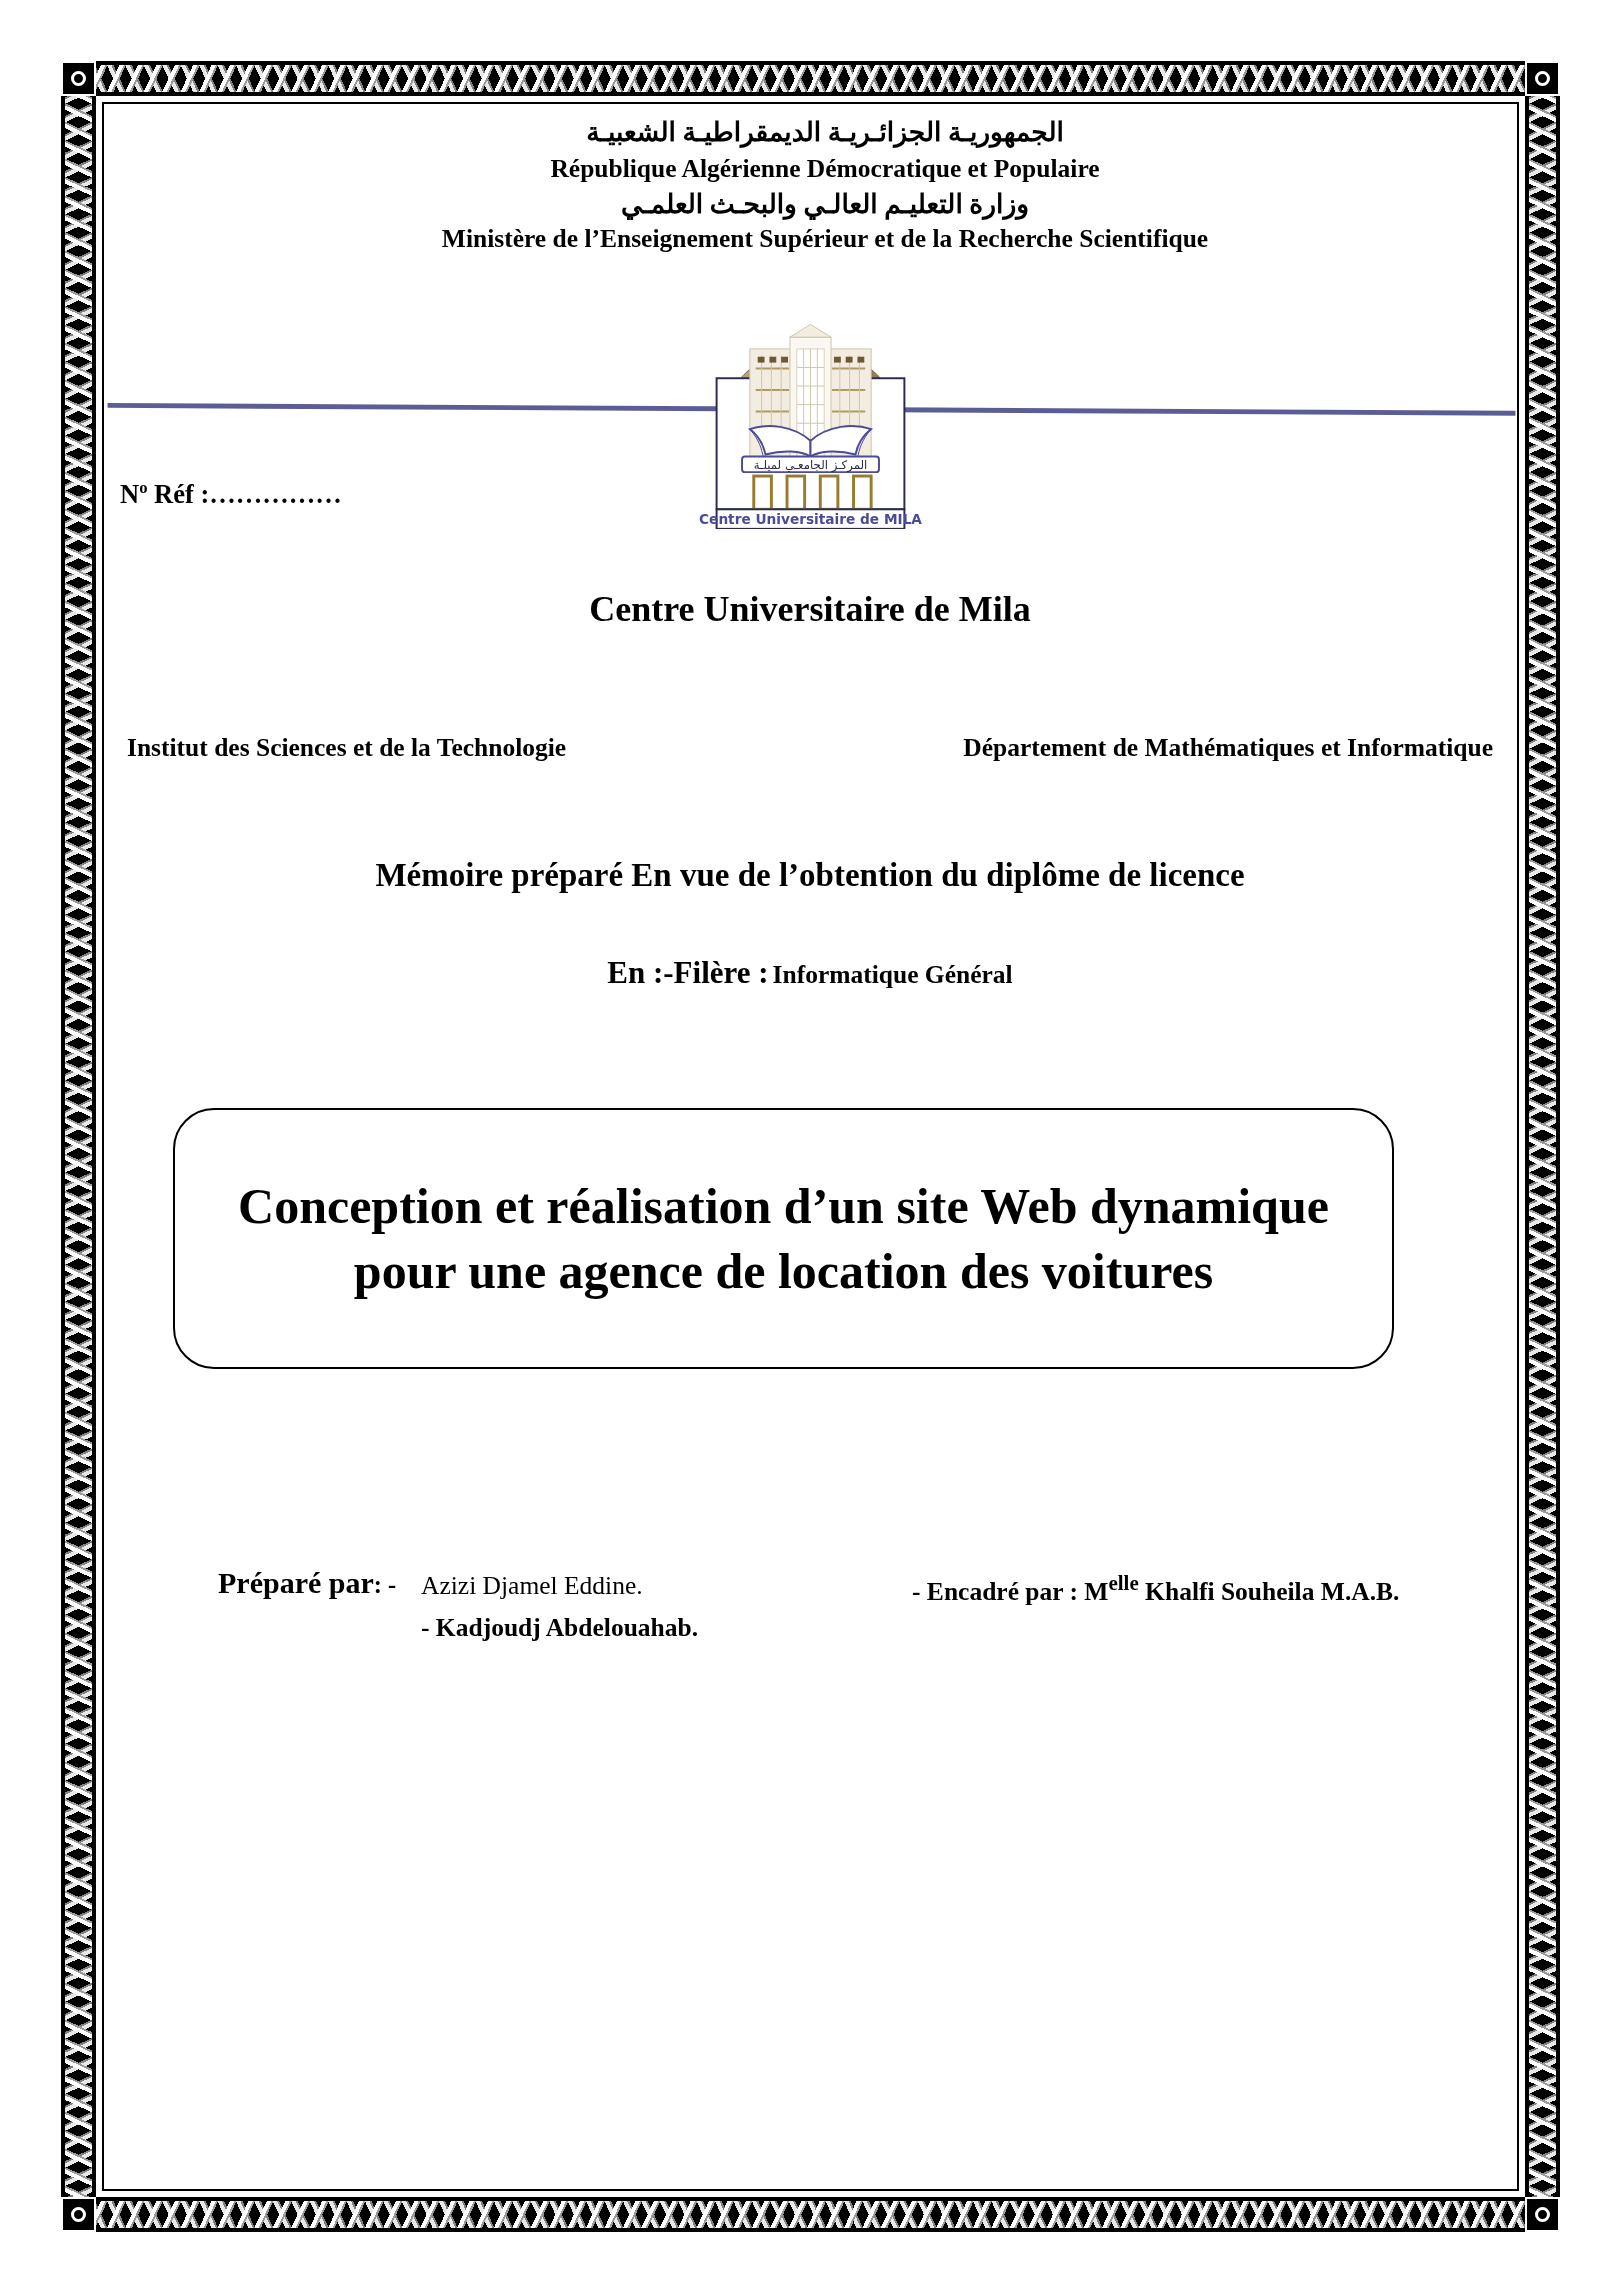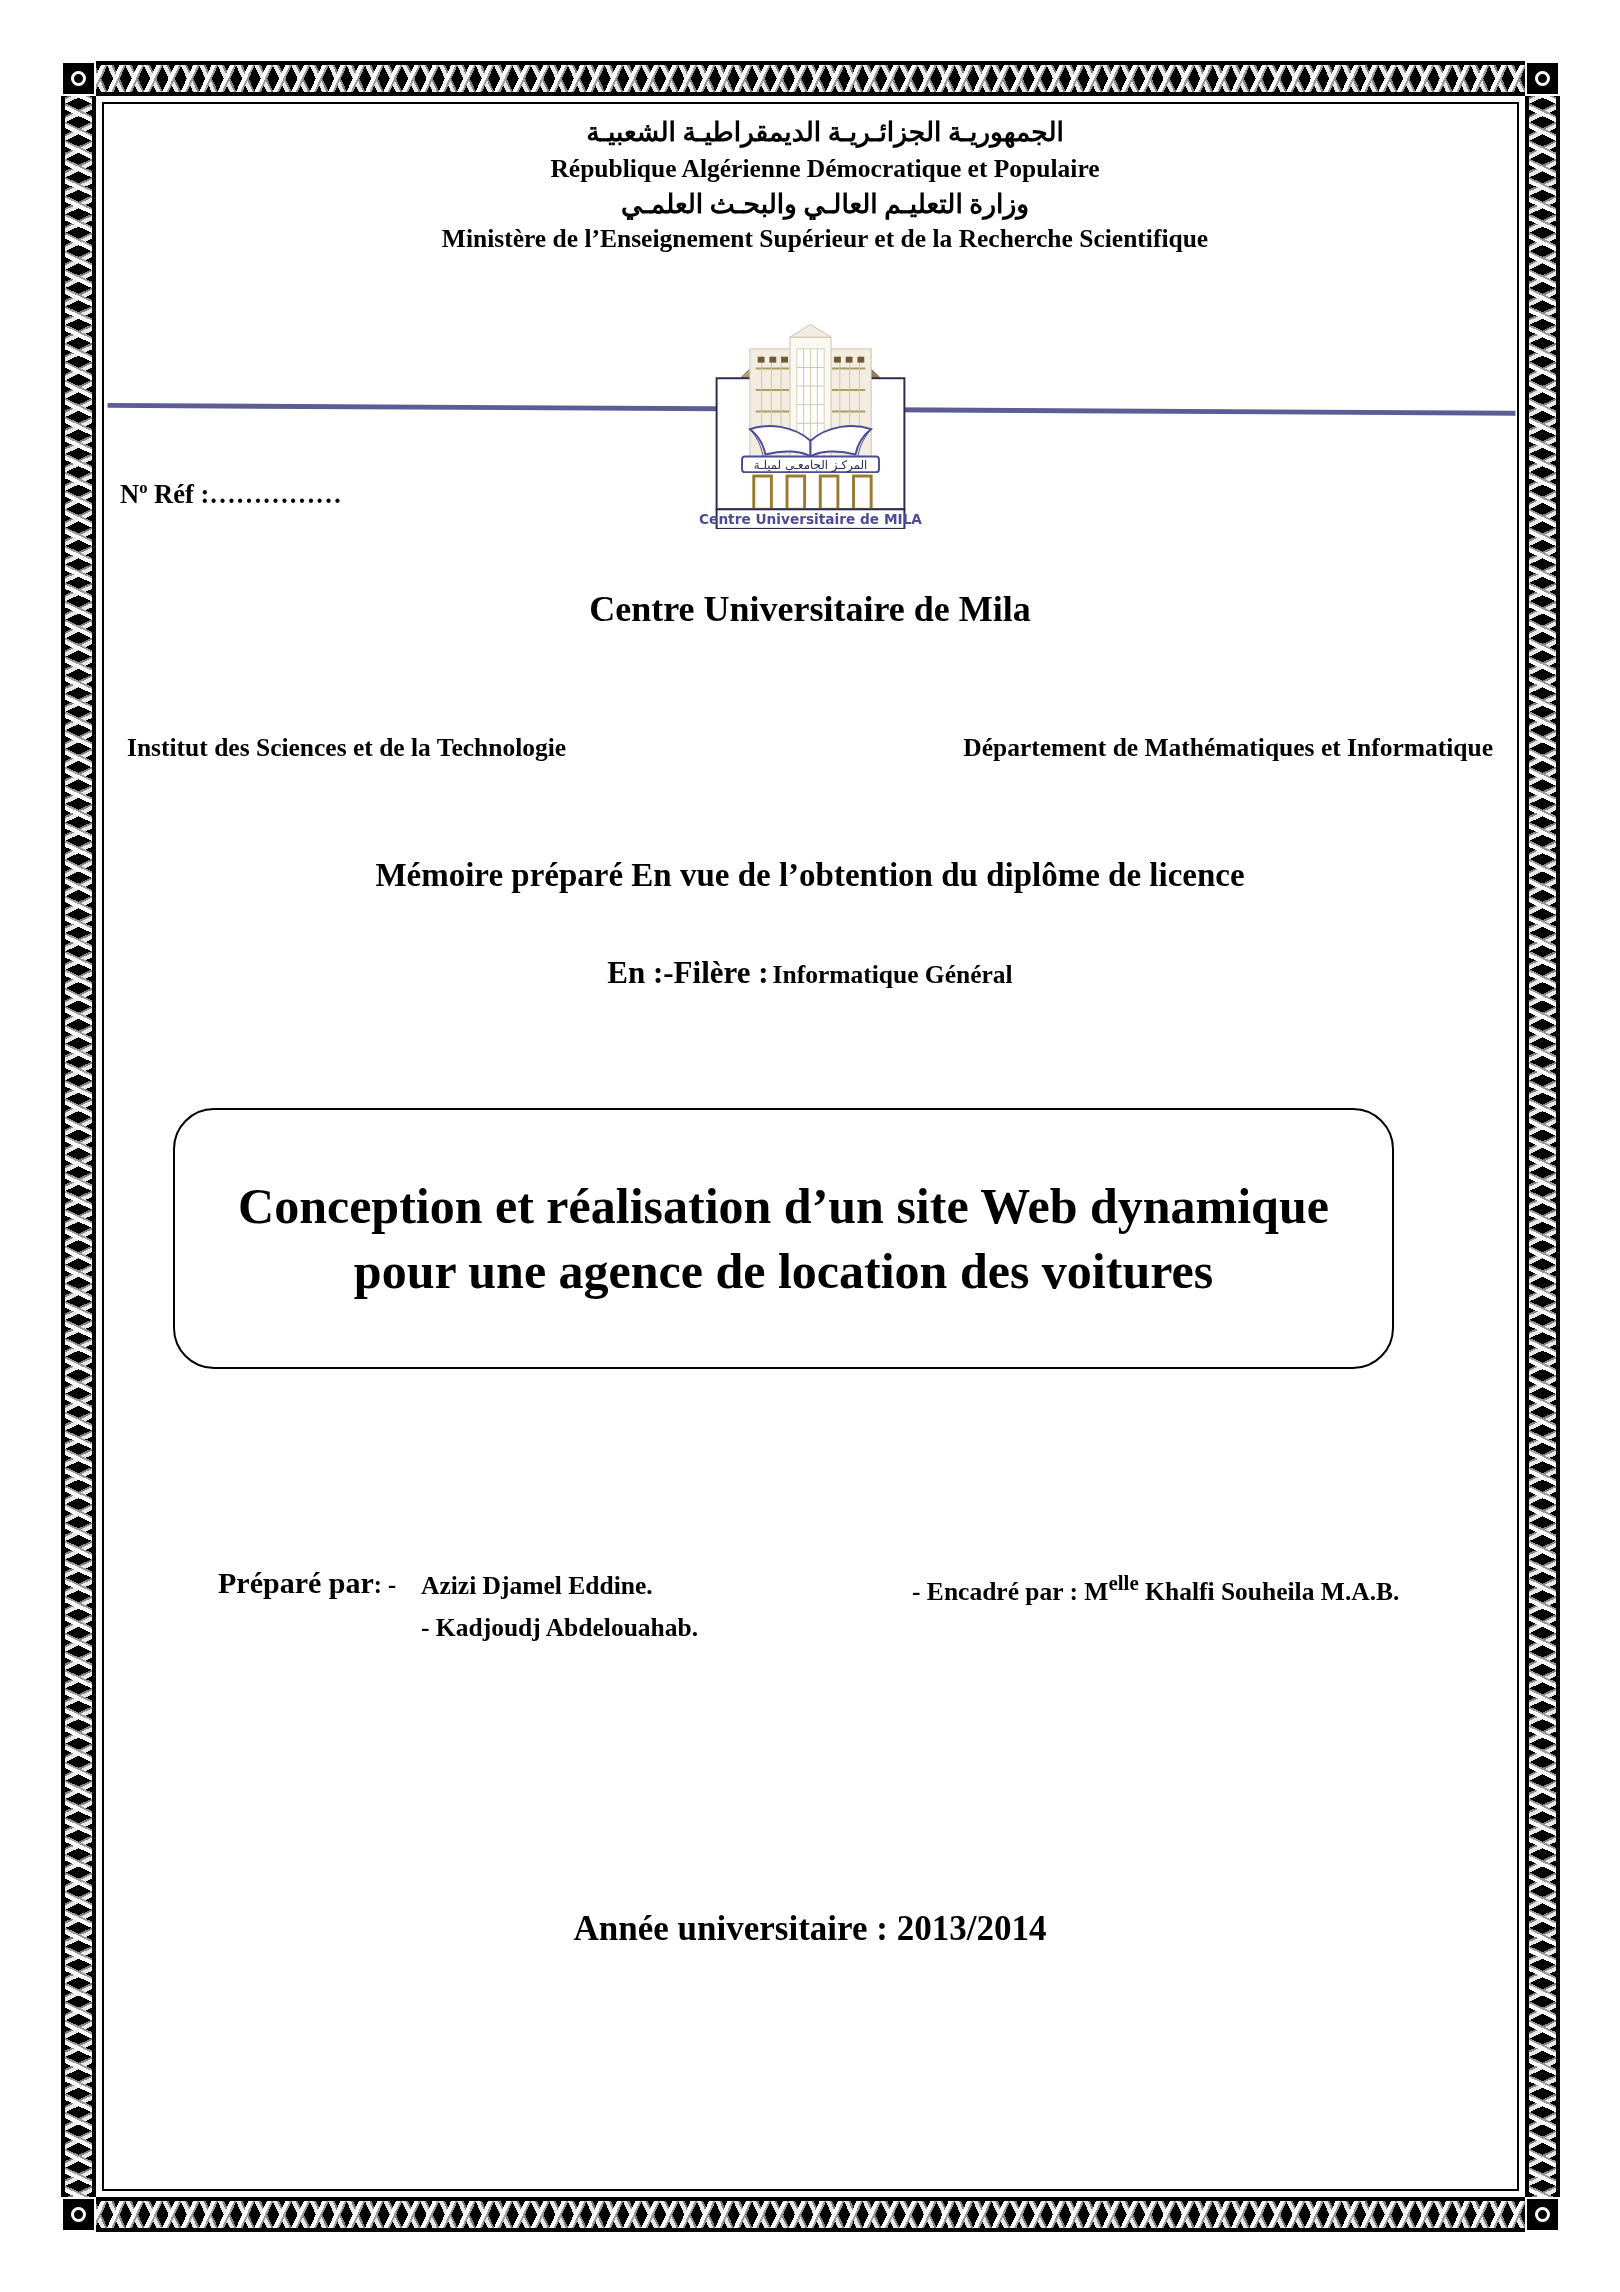--- a/index.html
+++ b/index.html
@@ -254,21 +254,21 @@
     top: 0;
     font-size: 30px;
     font-weight: bold;
   }
   .prep-label .sub { font-size: 24.5px; }
   .prep-a {
     position: absolute;
     left: 421px;
     top: 4.9px;
     font-size: 25.5px;
-    font-weight: bold;
+    font-weight: normal;
   }
   .prep-b {
     position: absolute;
     left: 421px;
     top: 47px;
     font-size: 25.5px;
     font-weight: bold;
     text-align: right;
   }
   .encadre {
@@ -442,16 +442,15 @@
     <div class="prep-label">
       <span>Préparé par</span><span class="sub">: -</span>
     </div>
     <div class="prep-a">Azizi Djamel Eddine.</div>
     <div class="prep-b">- Kadjoudj Abdelouahab.</div>
     <div class="encadre">
       <span>- Encadré par : M</span><sup>elle</sup><span> Khalfi Souheila M.A.B.</span>
     </div>
   </div>
 
-  <div class="year">Année universitaire : 2013/2014</div>
 
 </div>
 
 
 </body></html>

